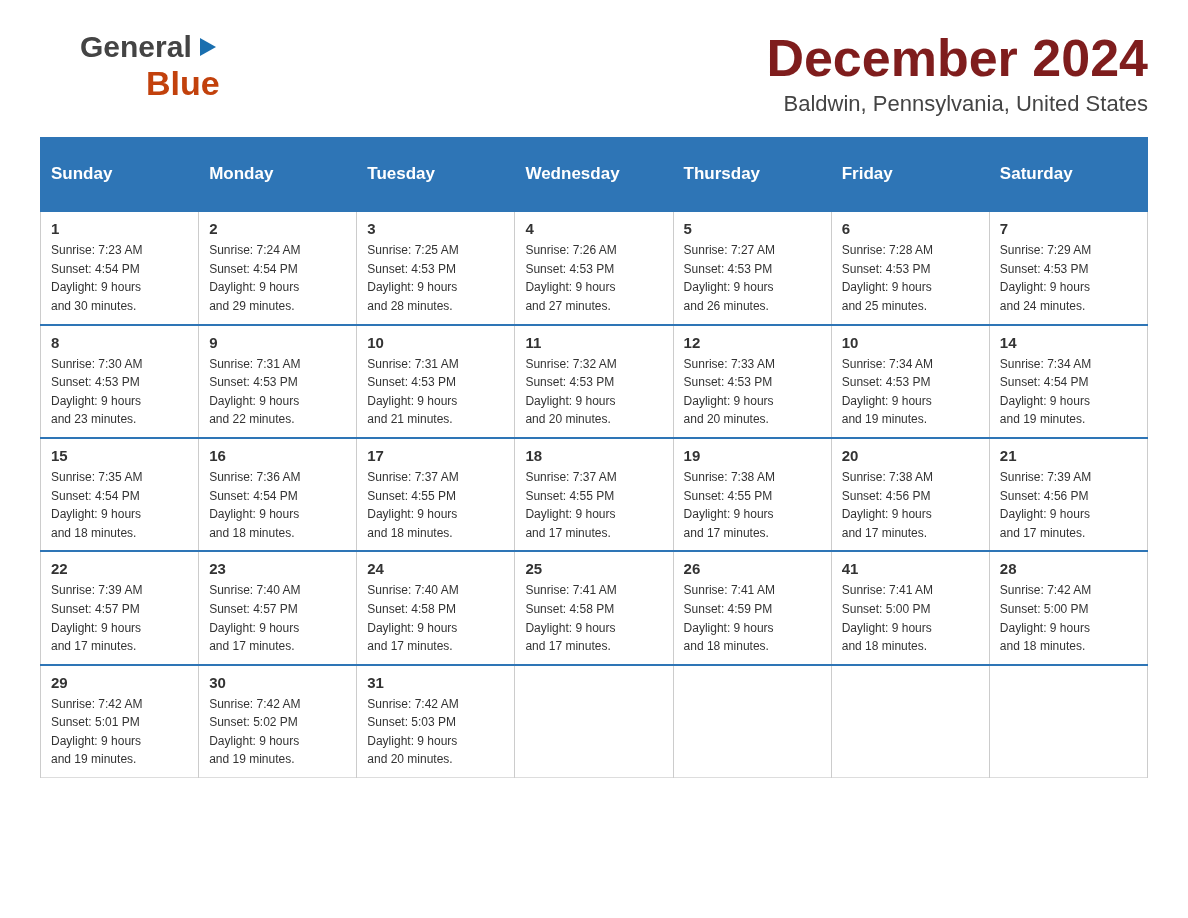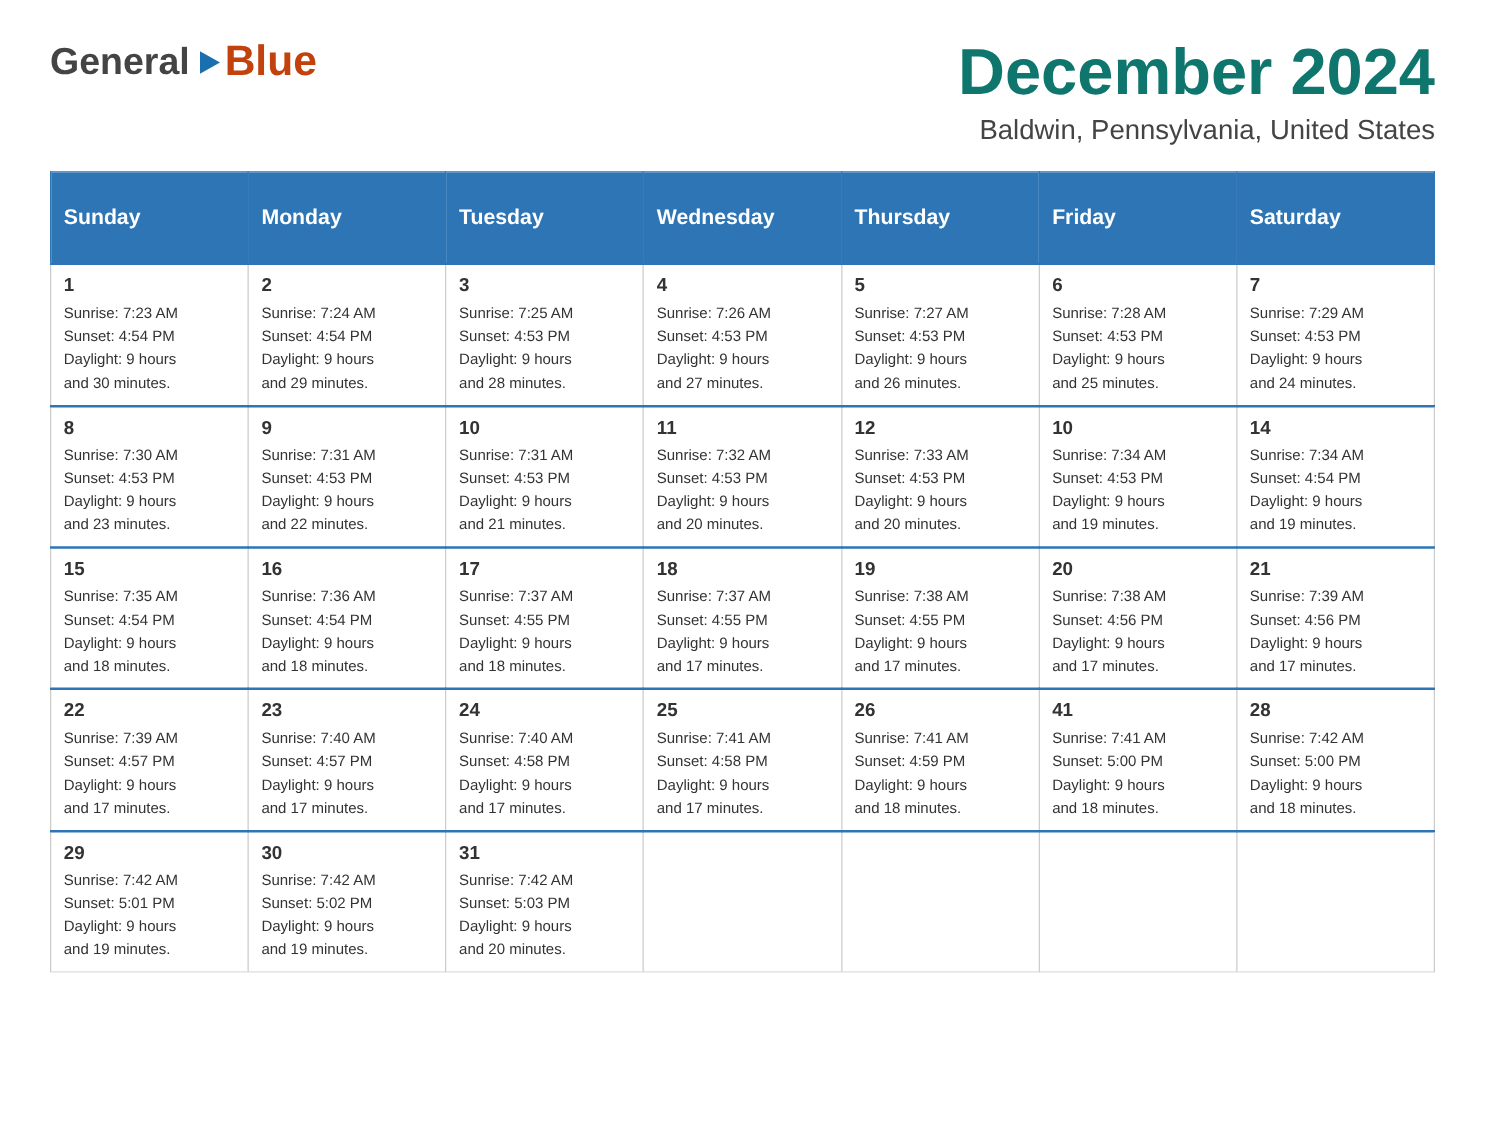--- a/index.html
+++ b/index.html
@@ -11,30 +11,31 @@
       min-height: 918px;
     }
     .header-area {
       display: flex;
       justify-content: space-between;
       align-items: flex-start;
       margin-bottom: 20px;
     }
     .logo {
       display: flex;
-      flex-direction: row;
-      align-items: center;
+      flex-direction: column;
+      align-items: flex-end;
+      margin-left: 40px;
     }
     .title-area {
       text-align: right;
     }
     .month-title {
       font-size: 52px;
       font-weight: bold;
-      color: #0f766e;
+      color: #7f1d1d;
       line-height: 1.1;
     }
     .location-title {
       font-size: 22px;
       color: #444;
       margin-top: 4px;
     }
     table {
       width: 100%;
       border-collapse: collapse;

